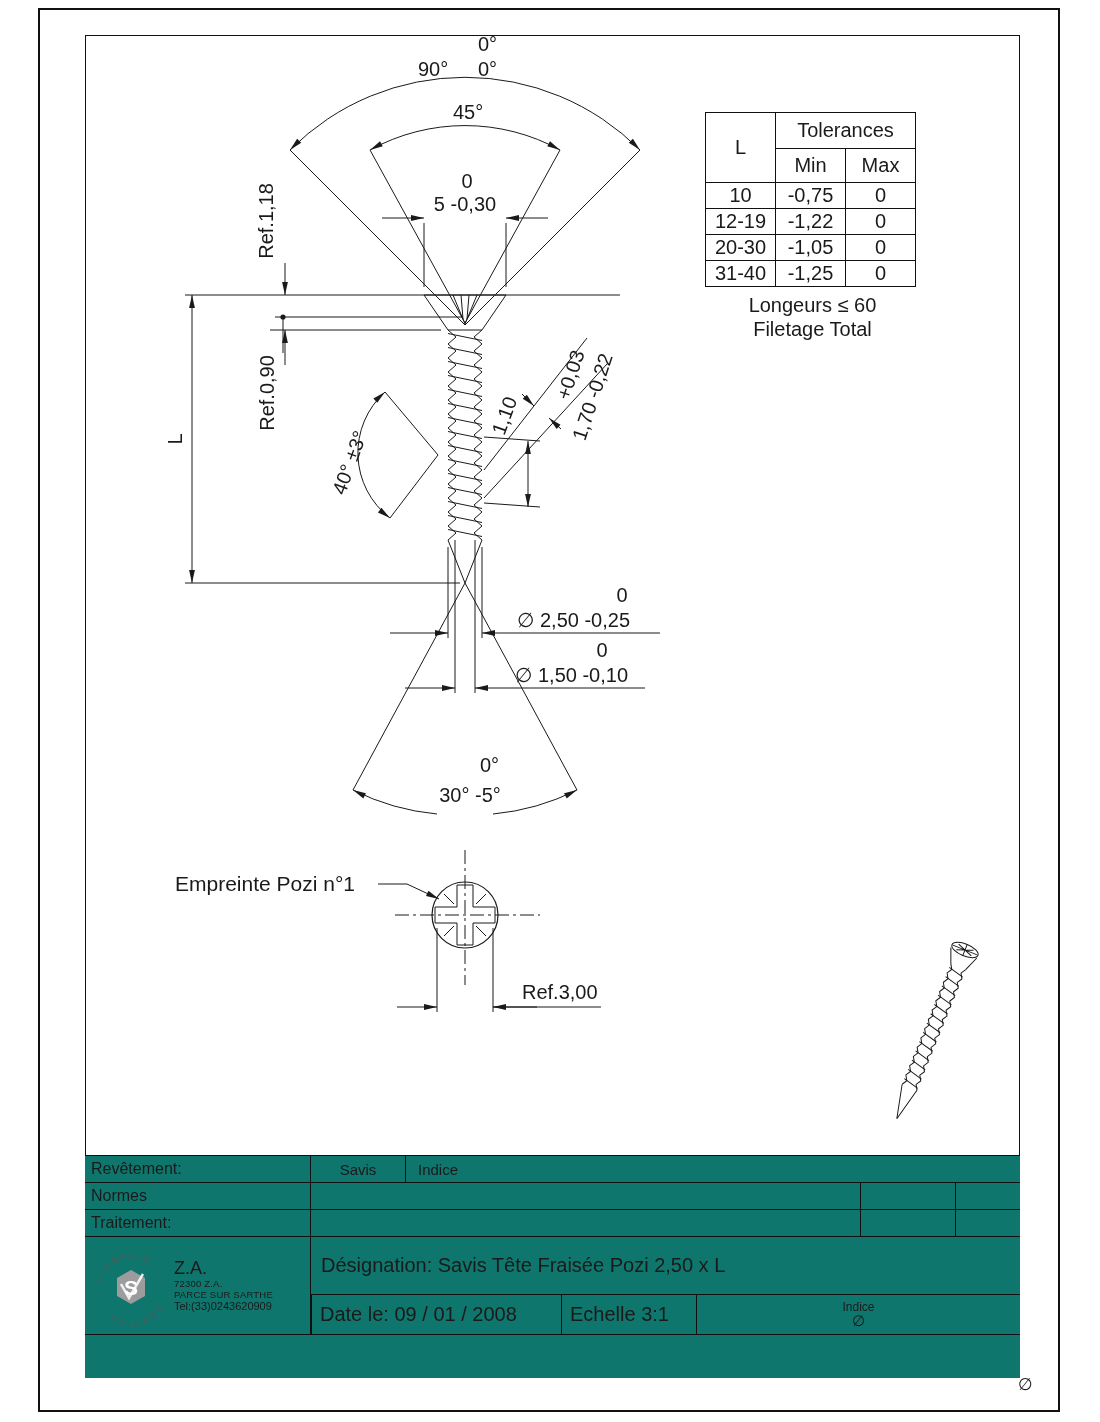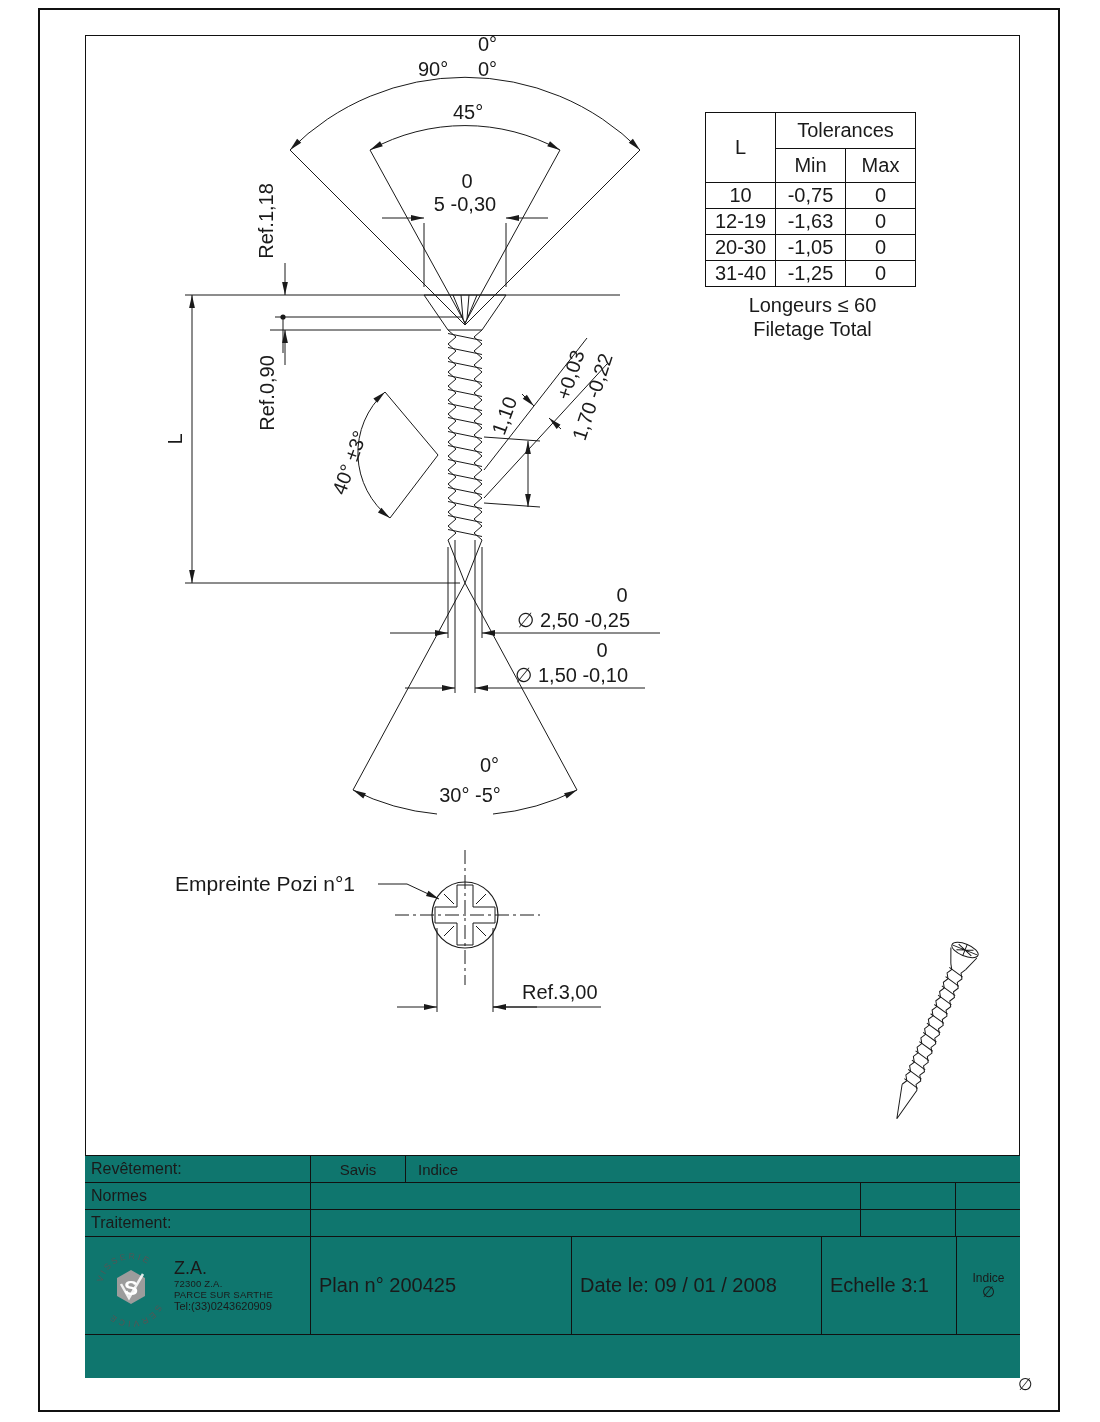--- a/index.html
+++ b/index.html
@@ -206,21 +206,21 @@
       <td class="w70">Min</td>
       <td class="w70">Max</td>
     </tr>
     <tr class="r-d">
       <td>10</td>
       <td>-0,75</td>
       <td>0</td>
     </tr>
     <tr class="r-d">
       <td>12-19</td>
-      <td>-1,63</td>
+      <td>-1,22</td>
       <td>0</td>
     </tr>
     <tr class="r-d">
       <td>20-30</td>
       <td>-1,05</td>
       <td>0</td>
     </tr>
     <tr class="r-d">
       <td>31-40</td>
       <td>-1,25</td>
@@ -270,22 +270,22 @@
           <path d="M30,44 L38,58 L52,34" stroke="#fff" stroke-width="2.5" fill="none" opacity="0.85"></path>
         </svg>
         <div class="company-text">
           <div class="za">Z.A.</div>
           <div class="small">72300 Z.A.</div>
           <div class="small">PARCE SUR SARTHE</div>
           <div class="small2">Tel:(33)0243620909</div>
         </div>
       </div>
       <div class="tb-right">
+        <div class="desig-row">Désignation: Savis Tête Fraisée Pozi 2,50 x L</div>
         <div class="plan-row">
-          <div class="cell pc pc1">Plan n° 200425</div>
           <div class="cell pc pc2">Date le: 09 / 01 / 2008</div>
           <div class="cell pc pc3">Echelle 3:1</div>
           <div class="cell pc4">
             <span class="ind-lbl">Indice</span>
             <span class="ind-val">∅</span>
           </div>
         </div>
       </div>
     </div>
 

